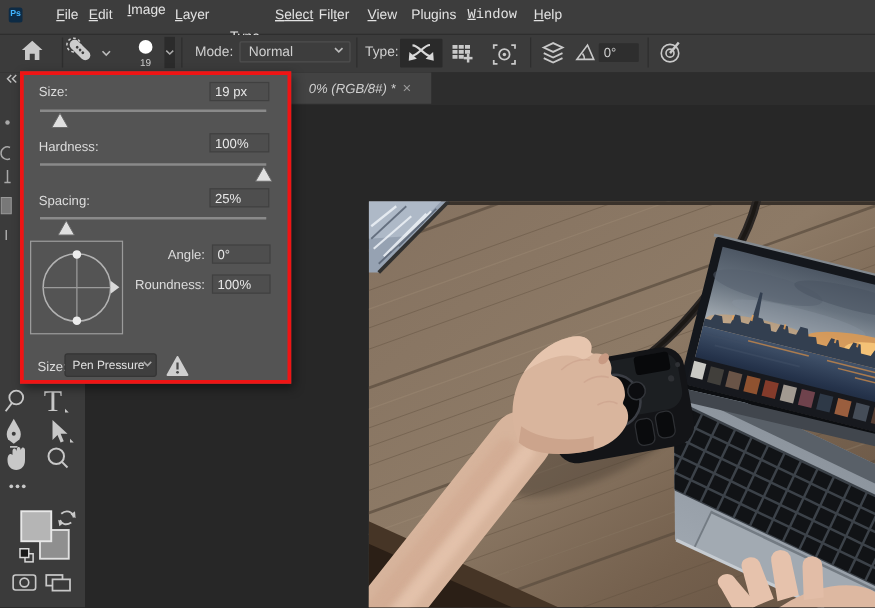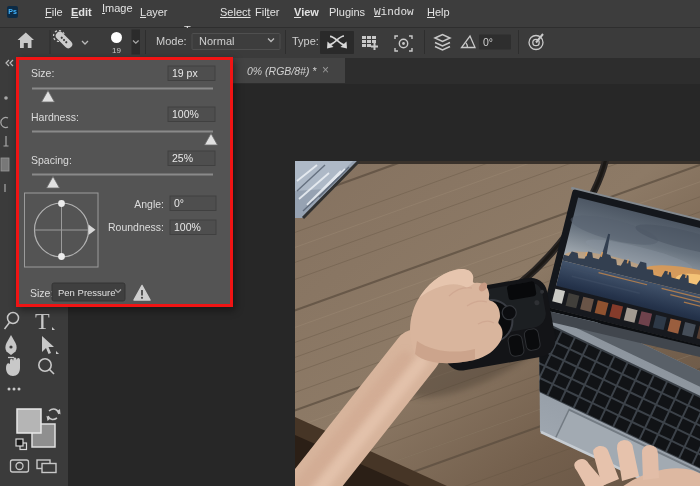--- a/index.html
+++ b/index.html
@@ -7,27 +7,27 @@
        background:#272727;font-family:"Liberation Sans",sans-serif;}
   .abs{position:absolute;}
   .lbl{position:absolute;color:#e2e2e2;font-size:11px;white-space:nowrap;margin-left:12px;}
 </style>
 </head>
 <body>
 
 <div class="abs" style="left:0;top:0;width:700px;height:27px;background:#3d3d3d;border-bottom:1px solid #2e2e2e;"></div>
 <div class="abs" style="left:7px;top:6px;width:11px;height:12px;background:#0d2b45;border-radius:2px;color:#41b5ff;font-size:7px;font-weight:bold;text-align:center;line-height:12px;">Ps</div>
 <div class="lbl" style="left:33px;top:6px;"><u>F</u>ile</div>
-<div class="lbl" style="left:59px;top:6px;font-weight:bold;"><u>E</u>dit</div>
+<div class="lbl" style="left:59px;top:6px;"><u>E</u>dit</div>
 <div class="lbl" style="left:90px;top:2px;"><u>I</u>mage</div>
 <div class="lbl" style="left:128px;top:6px;"><u>L</u>ayer</div>
 <div class="lbl" style="left:172px;top:24px;">T<u>y</u>pe</div>
 <div class="lbl" style="left:208px;top:6px;text-decoration:underline;"><u>S</u>elect</div>
 <div class="lbl" style="left:243px;top:6px;">Fil<u>t</u>er</div>
-<div class="lbl" style="left:282px;top:6px;font-weight:bold;"><u>V</u>iew</div>
+<div class="lbl" style="left:282px;top:6px;"><u>V</u>iew</div>
 <div class="lbl" style="left:317px;top:6px;text-align:center;">Plugins</div>
 <div class="lbl" style="left:362px;top:6px;font-family:Liberation Mono, monospace;"><u>W</u>indow</div>
 <div class="lbl" style="left:415px;top:6px;"><u>H</u>elp</div>
 
 <div class="abs" style="left:0;top:28px;width:700px;height:30px;background:#3b3b3b;"></div>
 <svg class="abs" style="left:0;top:28px;" width="700" height="30" viewBox="0 0 700 30">
 
   <path d="M25.8 4.5 L34 12 L31.5 12 L31.5 20 L27.8 20 L27.8 15 L23.8 15 L23.8 20 L20 20 L20 12 L17.5 12 Z" fill="#c9c9c9"></path>
   <line x1="50" y1="2" x2="50" y2="26" stroke="#2e2e2e" stroke-width="1"></line>
 

